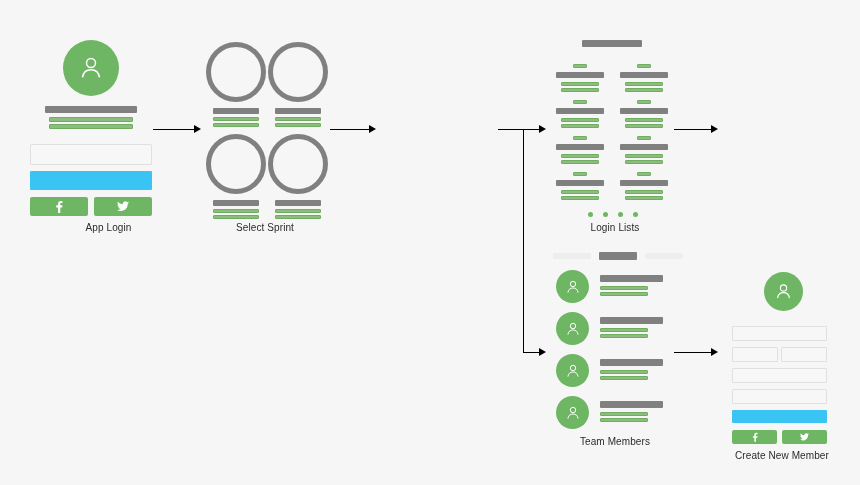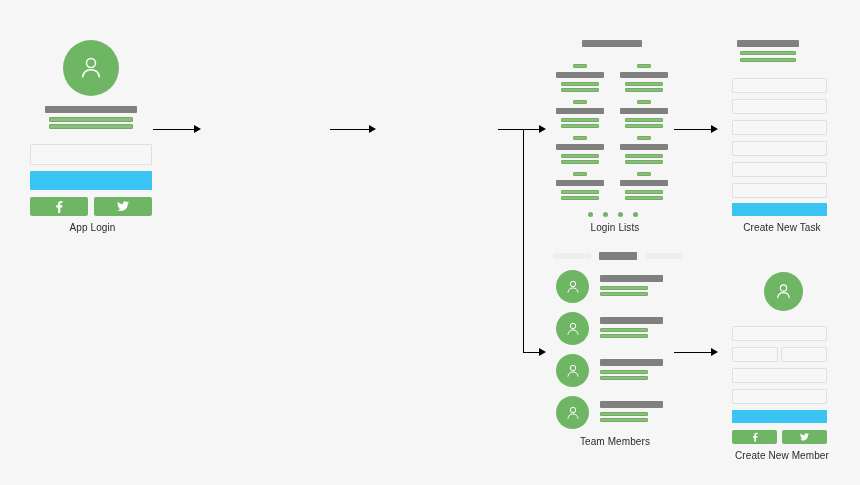--- a/index.html
+++ b/index.html
@@ -102,23 +102,47 @@
       <svg width="8" height="13" viewBox="0 0 10 16" aria-hidden="true">
         <path d="M6.6 16V9.2h2.3l0.35-2.65H6.6V4.85c0-0.77 0.21-1.29 1.31-1.29h1.4V1.19C9.07 1.15 8.24 1.07 7.27 1.07c-2.02 0-3.4 1.23-3.4 3.5v1.98H1.55V9.2h2.32V16z" fill="#ffffff"></path>
       </svg>
     </div>
     <div class="btn-green" style="position:absolute;left:94px;top:197px;width:58px;height:19px;">
       <svg width="12" height="11" viewBox="0 0 16 14" aria-hidden="true">
         <path d="M16 1.66c-0.59 0.26-1.22 0.44-1.88 0.52 0.68-0.4 1.2-1.05 1.44-1.81-0.63 0.38-1.33 0.65-2.08 0.8C12.89 0.52 12.04 0.12 11.1 0.12c-1.81 0-3.28 1.47-3.28 3.28 0 0.26 0.03 0.51 0.09 0.75C5.18 4.01 2.75 2.7 1.12 0.7 0.84 1.18 0.68 1.74 0.68 2.34c0 1.14 0.58 2.14 1.46 2.73-0.54-0.02-1.04-0.17-1.49-0.41v0.04c0 1.59 1.13 2.92 2.63 3.22-0.28 0.07-0.57 0.11-0.86 0.11-0.21 0-0.42-0.02-0.62-0.06 0.42 1.3 1.63 2.25 3.06 2.28-1.12 0.88-2.54 1.4-4.07 1.4-0.27 0-0.53-0.02-0.79-0.05 1.45 0.93 3.18 1.47 5.03 1.47 6.04 0 9.34-5 9.34-9.34 0-0.14 0-0.28-0.01-0.42C15 2.9 15.55 2.32 16 1.66z" fill="#ffffff"></path>
       </svg>
     </div>
 
-    <div class="caption" style="left:0;top:222px;width:185px;">App Login</div>
-  </div>
-
+    <div class="caption" style="left:16px;top:222px;width:185px;">App Login</div>
+  </div>
+
+  <div class="screen" style="left:195px;top:0;width:140px;height:240px;">
+
+    <div class="ring-outline" style="position:absolute;left:11px;top:42px;width:60px;height:60px;"></div>
+    <div class="bar-gray" style="position:absolute;left:18px;top:108px;width:46px;height:6px;"></div>
+    <div class="bar-green" style="position:absolute;left:18px;top:117px;width:46px;height:4px;"></div>
+    <div class="bar-green" style="position:absolute;left:18px;top:123px;width:46px;height:4px;"></div>
+
+    <div class="ring-outline" style="position:absolute;left:73px;top:42px;width:60px;height:60px;"></div>
+    <div class="bar-gray" style="position:absolute;left:80px;top:108px;width:46px;height:6px;"></div>
+    <div class="bar-green" style="position:absolute;left:80px;top:117px;width:46px;height:4px;"></div>
+    <div class="bar-green" style="position:absolute;left:80px;top:123px;width:46px;height:4px;"></div>
+
+    <div class="ring-outline" style="position:absolute;left:11px;top:134px;width:60px;height:60px;"></div>
+    <div class="bar-gray" style="position:absolute;left:18px;top:200px;width:46px;height:6px;"></div>
+    <div class="bar-green" style="position:absolute;left:18px;top:209px;width:46px;height:4px;"></div>
+    <div class="bar-green" style="position:absolute;left:18px;top:215px;width:46px;height:4px;"></div>
+
+    <div class="ring-outline" style="position:absolute;left:73px;top:134px;width:60px;height:60px;"></div>
+    <div class="bar-gray" style="position:absolute;left:80px;top:200px;width:46px;height:6px;"></div>
+    <div class="bar-green" style="position:absolute;left:80px;top:209px;width:46px;height:4px;"></div>
+    <div class="bar-green" style="position:absolute;left:80px;top:215px;width:46px;height:4px;"></div>
+
+    <div class="caption" style="left:0;top:222px;width:140px;">Select Sprint</div>
+  </div>
 
 
   <div class="screen" style="left:545px;top:0;width:140px;height:240px;">
 
     <div class="bar-gray" style="position:absolute;left:37px;top:40px;width:60px;height:7px;"></div>
 
     <div>
       <div class="bar-green" style="position:absolute;left:28px;top:64px;width:14px;height:4px;"></div>
       <div class="bar-gray" style="position:absolute;left:11px;top:72px;width:48px;height:6px;"></div>
       <div class="bar-green" style="position:absolute;left:16px;top:82px;width:38px;height:4px;"></div>
@@ -165,37 +189,20 @@
     <div>
       <span class="page-dot" style="left:43px;top:212px;"></span>
       <span class="page-dot" style="left:58px;top:212px;"></span>
       <span class="page-dot" style="left:73px;top:212px;"></span>
       <span class="page-dot" style="left:88px;top:212px;"></span>
     </div>
 
     <div class="caption" style="left:0;top:222px;width:140px;">Login Lists</div>
   </div>
 
-  <div class="screen" style="left:712px;top:0;width:140px;height:240px;">
-
-    <div class="bar-gray" style="position:absolute;left:25px;top:40px;width:62px;height:7px;"></div>
-    <div class="bar-green" style="position:absolute;left:28px;top:51px;width:56px;height:4px;"></div>
-    <div class="bar-green" style="position:absolute;left:28px;top:58px;width:56px;height:4px;"></div>
-
-    <div class="field" style="position:absolute;left:20px;top:78px;width:95px;height:15px;"></div>
-    <div class="field" style="position:absolute;left:20px;top:99px;width:95px;height:15px;"></div>
-    <div class="field" style="position:absolute;left:20px;top:120px;width:95px;height:15px;"></div>
-    <div class="field" style="position:absolute;left:20px;top:141px;width:95px;height:15px;"></div>
-    <div class="field" style="position:absolute;left:20px;top:162px;width:95px;height:15px;"></div>
-    <div class="field" style="position:absolute;left:20px;top:183px;width:95px;height:15px;"></div>
-
-    <div class="btn-blue" style="position:absolute;left:20px;top:203px;width:95px;height:13px;"></div>
-
-    <div class="caption" style="left:0;top:222px;width:140px;">Create New Task</div>
-  </div>
 
   <div class="screen" style="left:545px;top:242px;width:140px;height:235px;">
 
     <div class="bar-lite" style="position:absolute;left:8px;top:11px;width:38px;height:6px;"></div>
     <div class="bar-gray" style="position:absolute;left:54px;top:10px;width:38px;height:8px;"></div>
     <div class="bar-lite" style="position:absolute;left:100px;top:11px;width:38px;height:6px;"></div>
 
     <div class="avatar" style="position:absolute;left:11px;top:28px;width:33px;height:33px;">
       <svg width="18" height="18" viewBox="0 0 24 24" aria-hidden="true">
         <circle cx="12" cy="8" r="3.6" fill="none" stroke="#ffffff" stroke-width="1.3"></circle>

